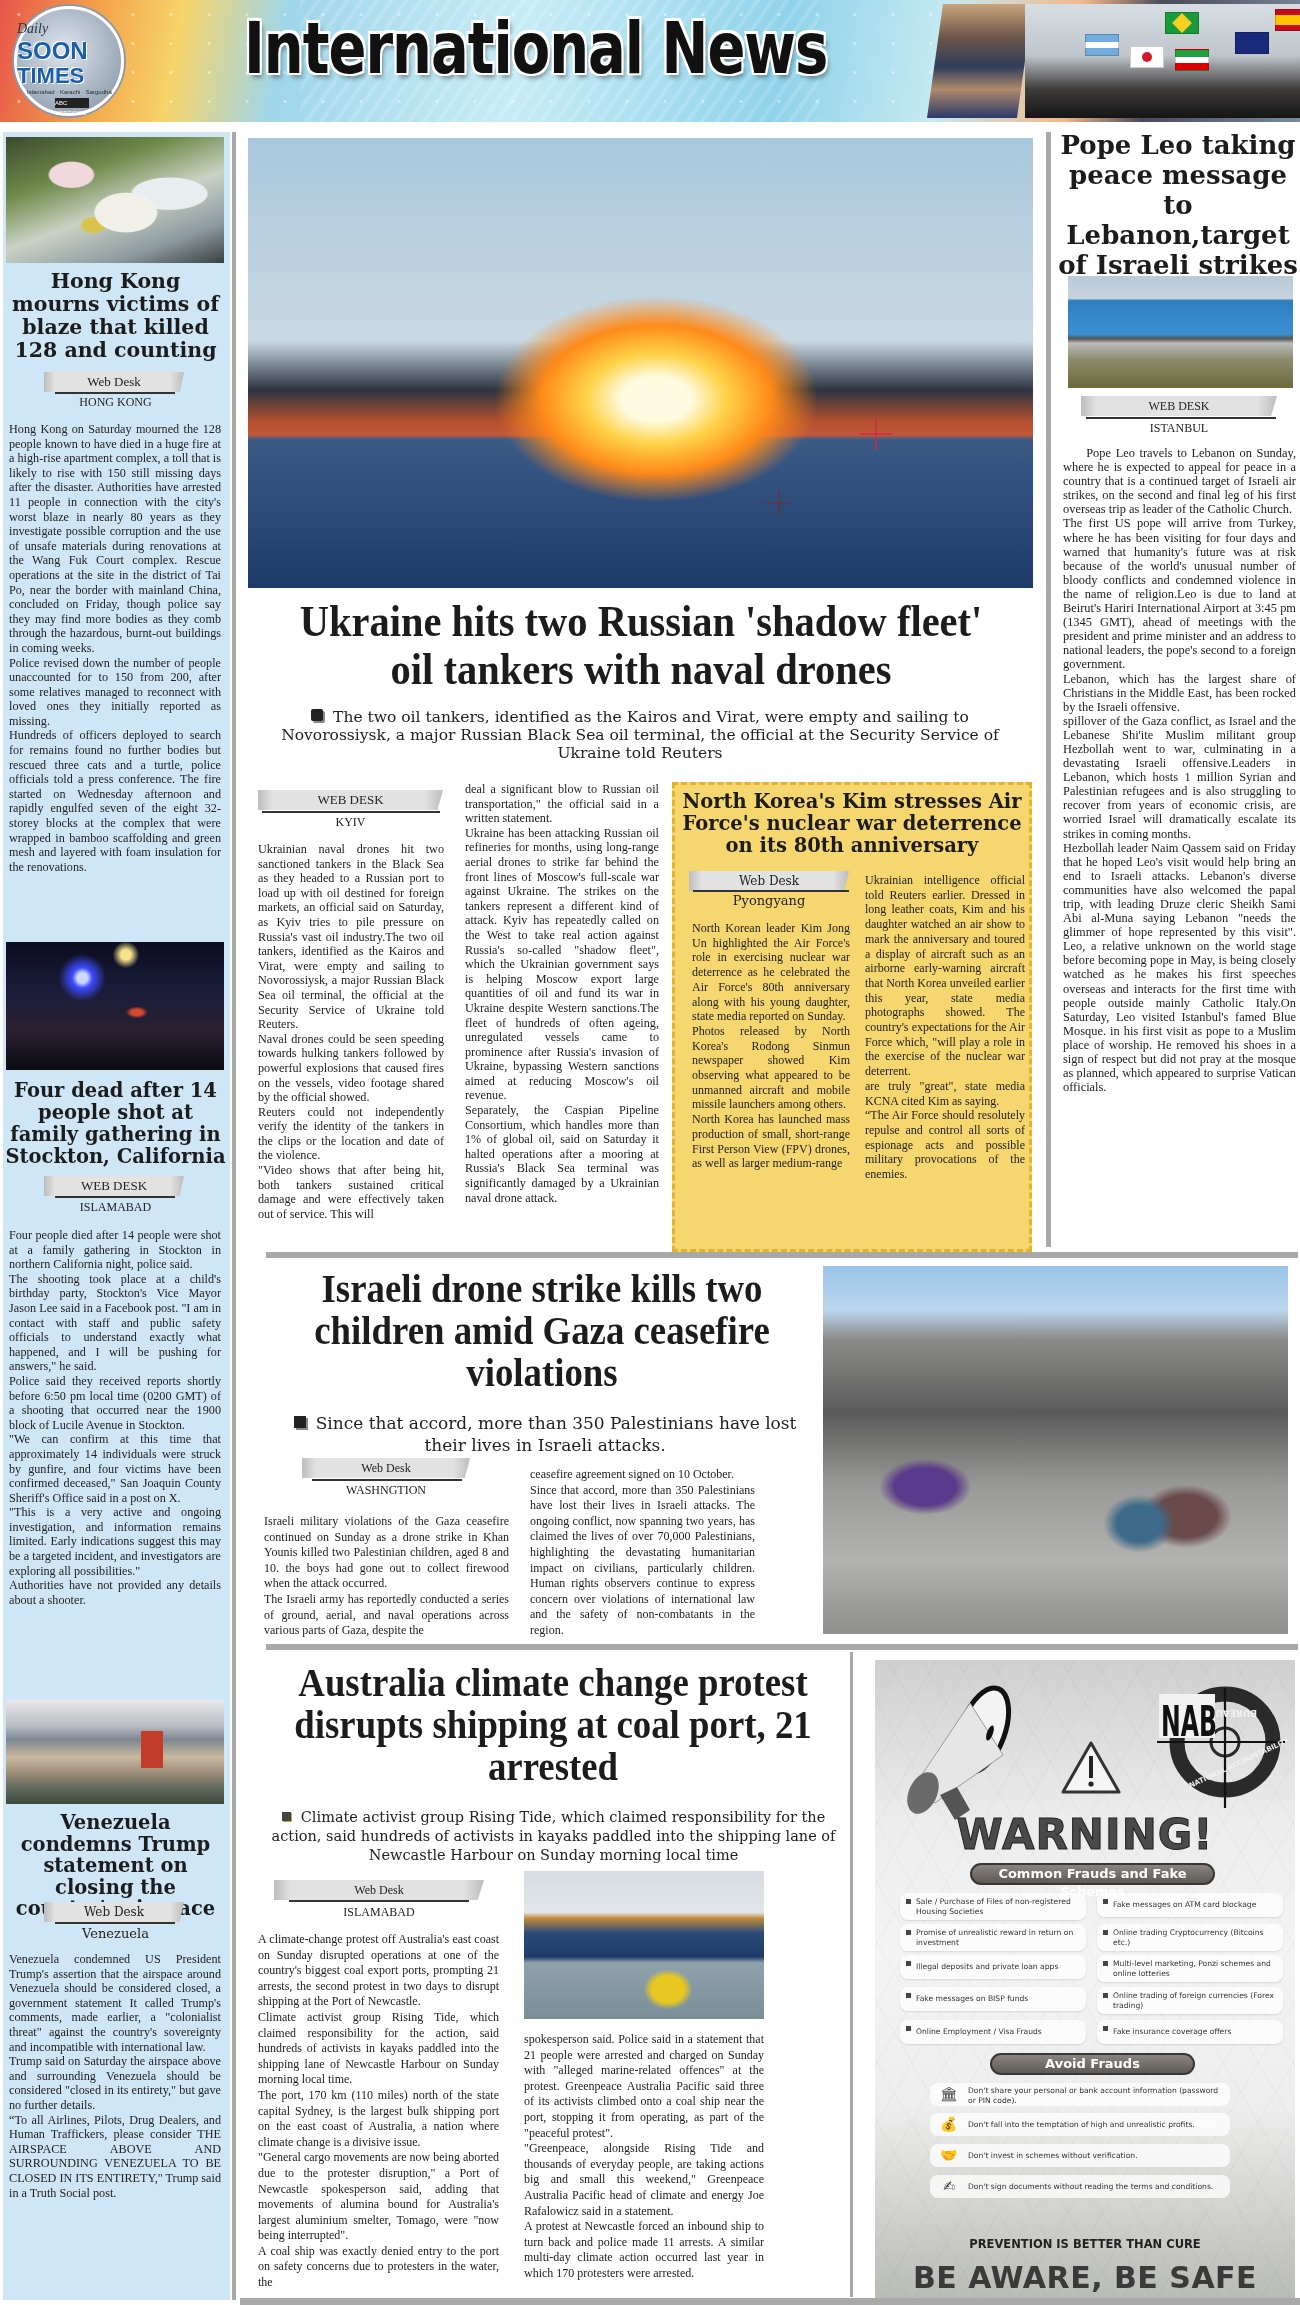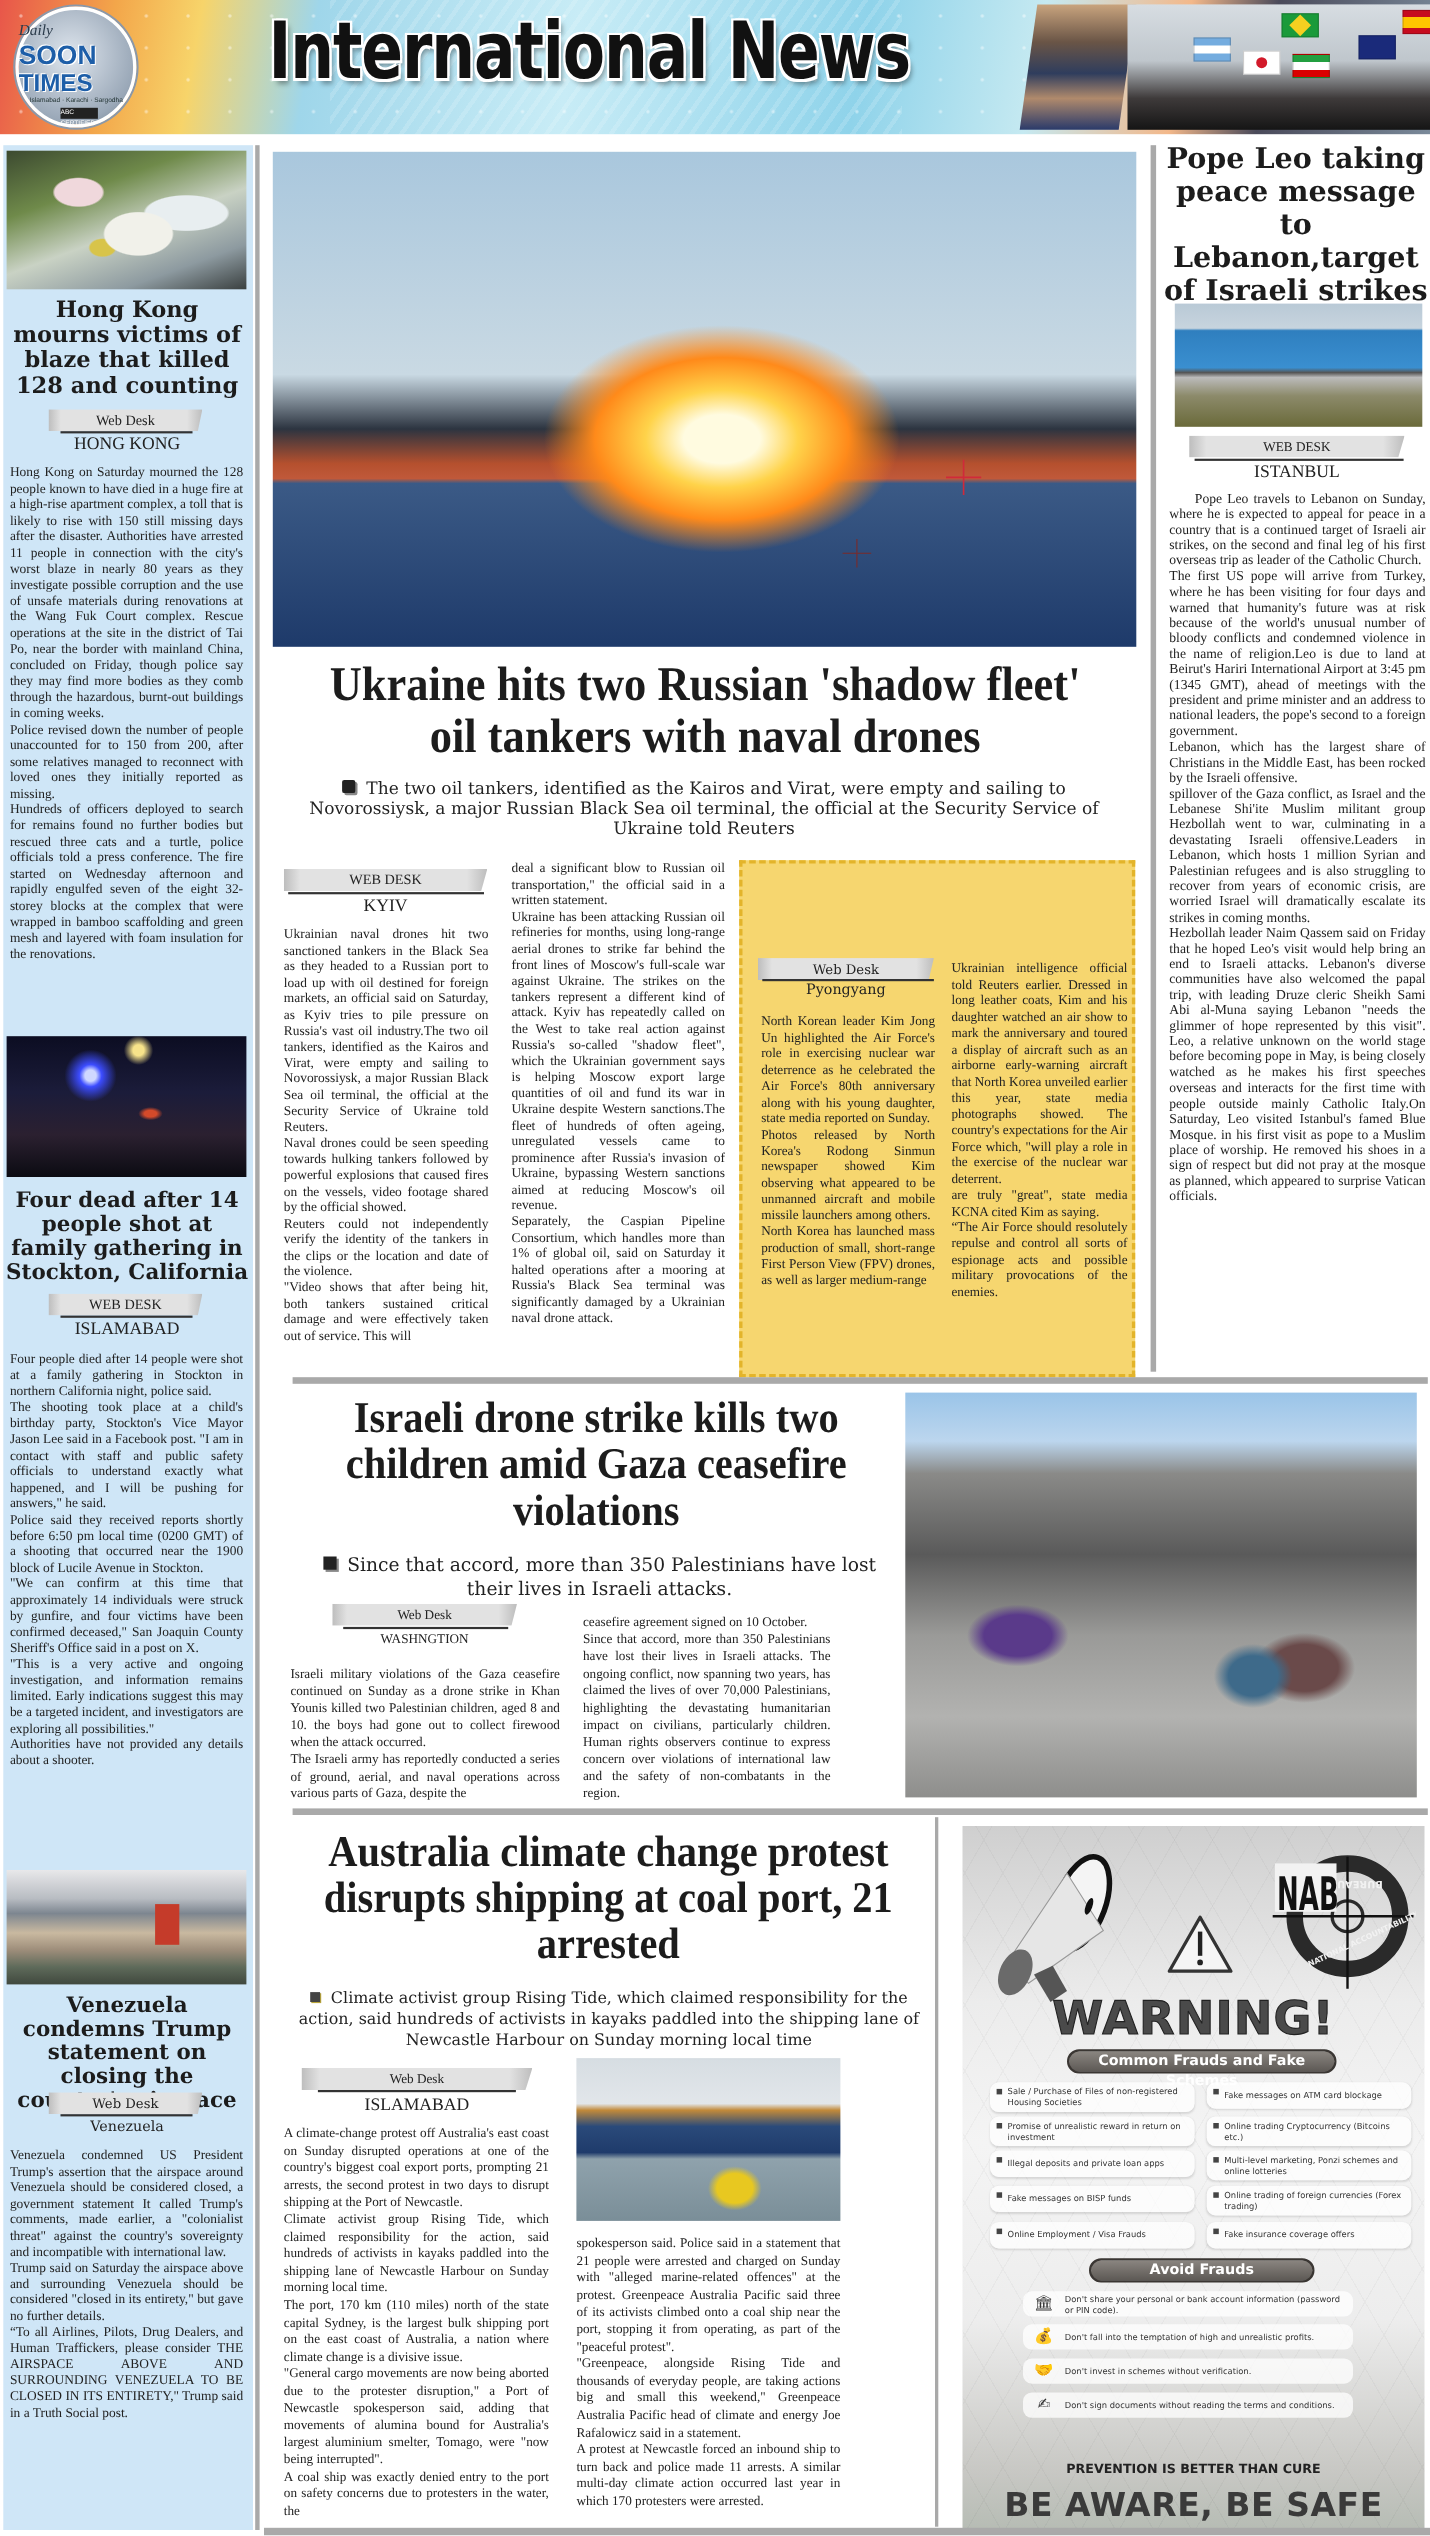--- a/index.html
+++ b/index.html
@@ -71,21 +71,21 @@
       radial-gradient(ellipse at 60% 80%, #e8c820 0 8%, transparent 12%),
       linear-gradient(180deg, #d6dde2 0%, #e2e6ea 28%, #c28a3a 32%, #2a4a7a 42%, #1f3b6b 58%, #8fa2ac 62%, #7a8e98 100%); }
 
   .headline { position:absolute; text-align:center; color:#1c1c1c; line-height:1.12; }
   .hl-sans { font-family: "DejaVu Serif", serif; }
   .hl-narrow { font-family: "Liberation Serif", serif; transform: scaleX(0.92); transform-origin: center top; }
 
   .desk { position:absolute; height:20px; background:linear-gradient(90deg,#bdbdbd 0%, #e2e2e2 8%, #e2e2e2 90%, #bdbdbd 100%);
           text-align:center; font-size:13px; line-height:20px; color:#222; clip-path: polygon(0 0, 100% 0, 97% 100%, 0 100%); }
   .desk-line { position:absolute; height:2px; background:#333; }
-  .dateline { position:absolute; text-align:center; font-size:16px; color:#222; }
+  .dateline { position:absolute; text-align:center; font-size:12px; color:#222; }
 
   .body { position:absolute; font-size:12.2px; line-height:14.6px; text-align:justify; color:#222; }
   .body p { margin:0; }
   .body p + p { margin-top:0; }
 
   .kicker { position:absolute; text-align:center; font-family: "DejaVu Serif", serif; color:#222; }
   .bullet { display:inline-block; width:12px; height:12px; background:#222; box-shadow: 2px 2px 0 #888; margin-right:10px; vertical-align: 1px; border-radius:2px; }
 
   .nk-box { position:absolute; left:672px; top:782px; width:360px; height:470px; background:#f6d66f; border:3px dashed #e3b42a; }
 
@@ -205,20 +205,21 @@
     <p>"Video shows that after being hit, both tankers sustained critical damage and were effectively taken out of service. This will</p>
   </div>
   <div class="body" style="left:465px;top:782px;width:194px;">
     <p>deal a significant blow to Russian oil transportation," the official said in a written statement.</p>
     <p>Ukraine has been attacking Russian oil refineries for months, using long-range aerial drones to strike far behind the front lines of Moscow's full-scale war against Ukraine. The strikes on the tankers represent a different kind of attack. Kyiv has repeatedly called on the West to take real action against Russia's so-called "shadow fleet", which the Ukrainian government says is helping Moscow export large quantities of oil and fund its war in Ukraine despite Western sanctions.The fleet of hundreds of often ageing, unregulated vessels came to prominence after Russia's invasion of Ukraine, bypassing Western sanctions aimed at reducing Moscow's oil revenue.</p>
     <p>Separately, the Caspian Pipeline Consortium, which handles more than 1% of global oil, said on Saturday it halted operations after a mooring at Russia's Black Sea terminal was significantly damaged by a Ukrainian naval drone attack.</p>
   </div>
 </article>
 
 <article class="nk-box">
+  <h2 class="headline hl-sans" style="left:6px;top:6px;width:342px;font-size:19.5px;line-height:22px;">North Korea's Kim stresses Air Force's nuclear war deterrence on its 80th anniversary</h2>
   <div class="desk" style="left:14px;top:86px;width:160px;font-family:'DejaVu Serif',serif;font-size:12px;">Web Desk</div>
   <div class="desk-line" style="left:18px;top:105px;width:156px;"></div>
   <div class="dateline" style="left:14px;top:108px;width:160px;font-family:'DejaVu Serif',serif;font-size:13px;">Pyongyang</div>
   <div class="body" style="left:17px;top:136px;width:158px;font-size:12px;line-height:14.7px;">
     <p>  North Korean leader Kim Jong Un highlighted the Air Force's role in exercising nuclear war deterrence as he celebrated the Air Force's 80th anniversary along with his young daughter, state media reported on Sunday.</p>
     <p>Photos released by North Korea's Rodong Sinmun newspaper showed Kim observing what appeared to be unmanned aircraft and mobile missile launchers among others.</p>
     <p>North Korea has launched mass production of small, short-range First Person View (FPV) drones, as well as larger medium-range</p>
   </div>
   <div class="body" style="left:190px;top:88px;width:160px;font-size:12px;line-height:14.7px;">
     <p>Ukrainian intelligence official told Reuters earlier. Dressed in long leather coats, Kim and his daughter watched an air show to mark the anniversary and toured a display of aircraft such as an airborne early-warning aircraft that North Korea unveiled earlier this year, state media photographs showed. The country's expectations for the Air Force which, "will play a role in the exercise of the nuclear war deterrent.</p>

